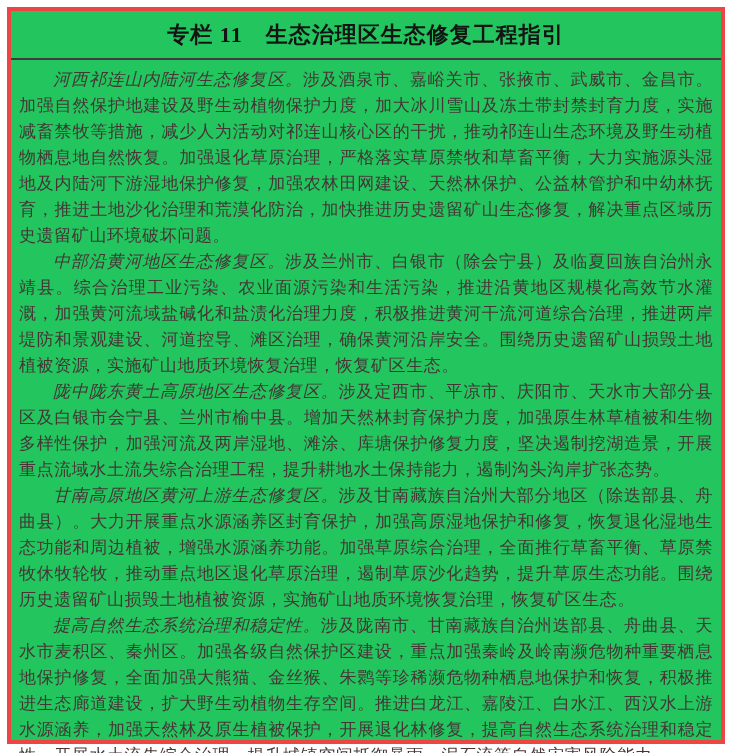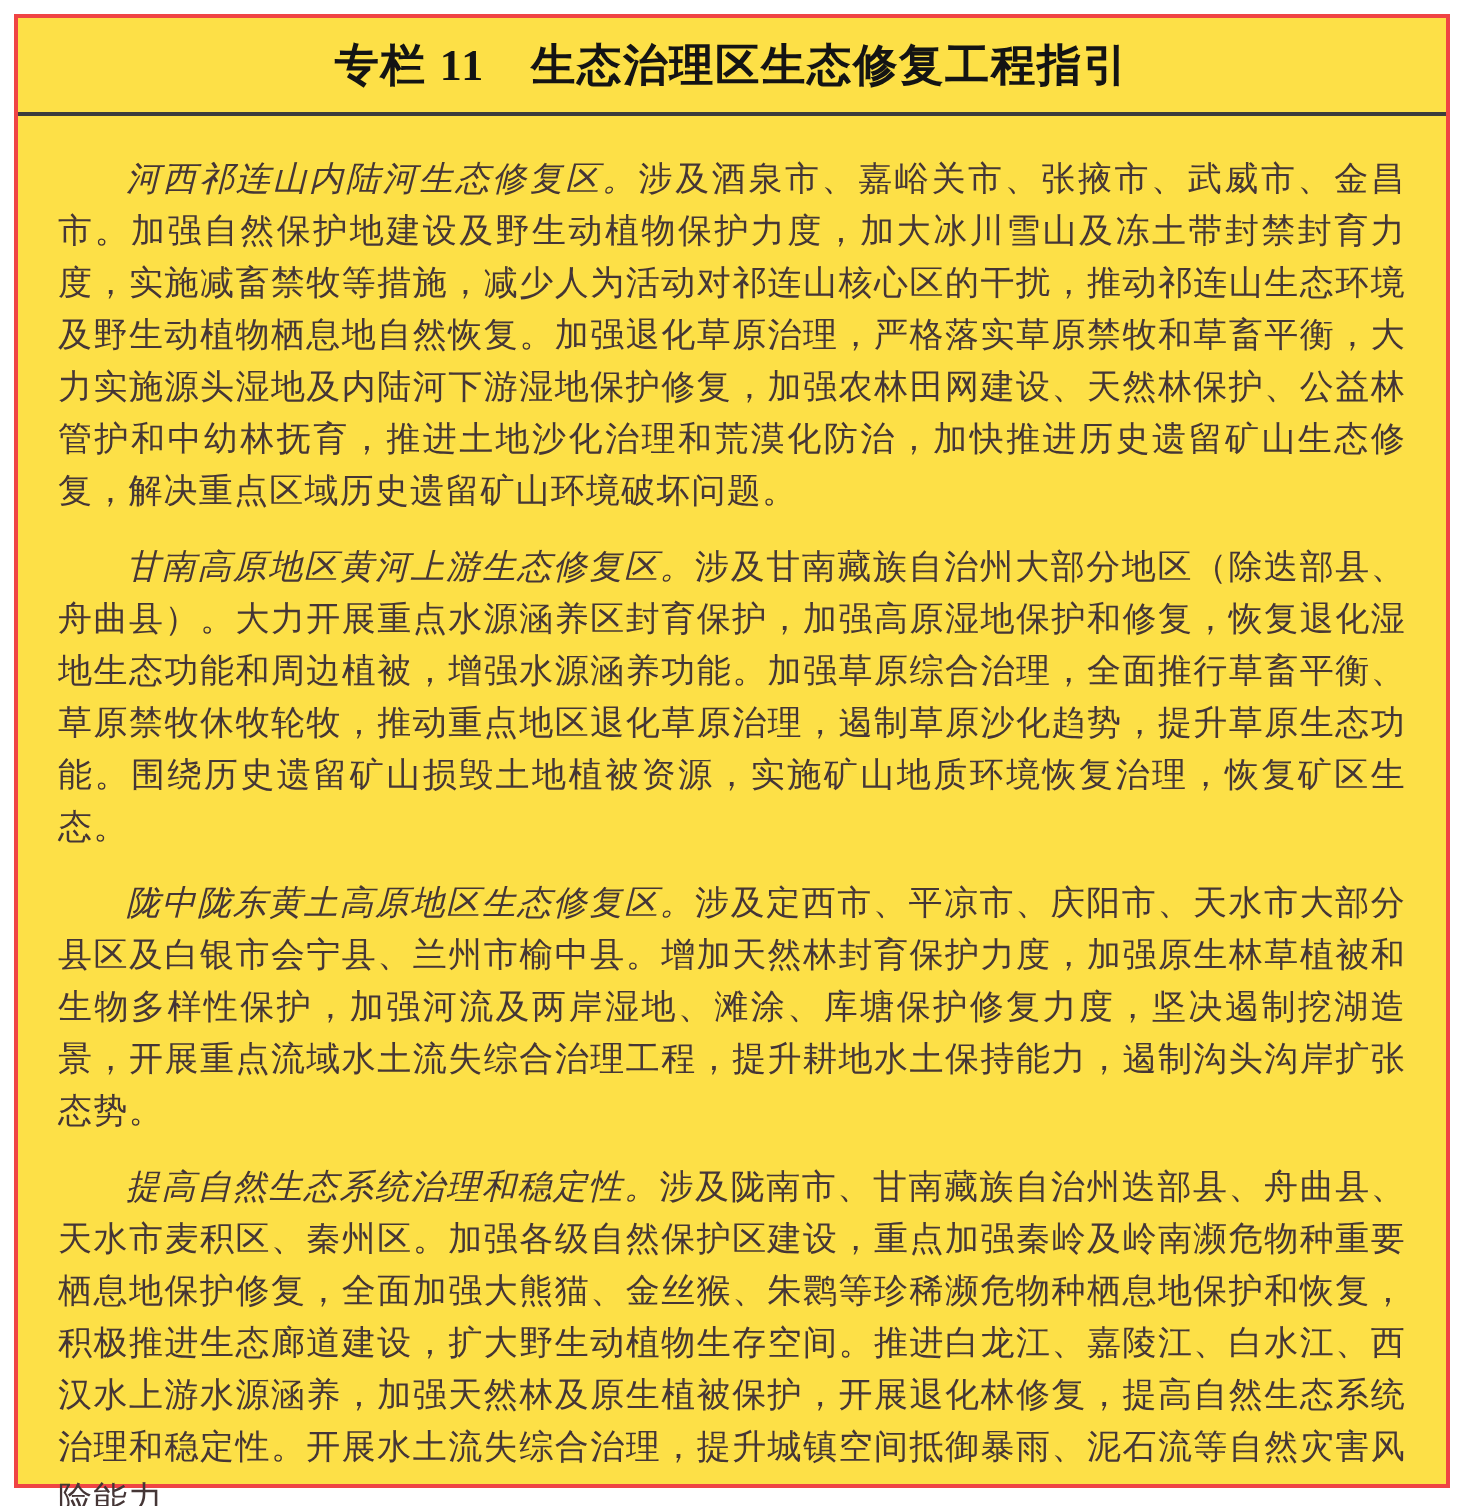--- a/index.html
+++ b/index.html
@@ -14,58 +14,59 @@
     background: #ffffff;
     font-family: "Liberation Serif", "DejaVu Serif", serif;
     overflow: hidden;
   }
   .box {
     position: absolute;
     left: 7px;
     top: 7px;
     width: 718px;
     height: 737px;
-    border: 2px solid #ef4444;
-    background: #fde047;
+    border: 4px solid #ef4444;
+    background: #22c55e;
     box-sizing: border-box;
   }
   .box-title {
     height: 47px;
     line-height: 47px;
     border-bottom: 2px solid #3c3c3c;
     text-align: center;
     font-size: 22px;
     font-weight: bold;
     color: #141414;
     letter-spacing: 1px;
     white-space: nowrap;
   }
   .box-body {
     padding: 7px 8px 0 8px;
   }
   .box-body p {
-    margin: 12px;
+    margin: 0;
     text-indent: 2em;
     text-align: justify;
     font-size: 17px;
     line-height: 26px;
     letter-spacing: 0.6px;
     color: #453636;
   }
   .region-lead {
     font-style: italic;
     color: #453636;
   }
 </style>
 </head>
 <body>
 
 <div class="page">
   <div class="box">
     <div class="box-title">专栏 11　生态治理区生态修复工程指引</div>
     <div class="box-body">
       <p><span class="region-lead">河西祁连山内陆河生态修复区。</span><span>涉及酒泉市、嘉峪关市、张掖市、武威市、金昌市。加强自然保护地建设及野生动植物保护力度，加大冰川雪山及冻土带封禁封育力度，实施减畜禁牧等措施，减少人为活动对祁连山核心区的干扰，推动祁连山生态环境及野生动植物栖息地自然恢复。加强退化草原治理，严格落实草原禁牧和草畜平衡，大力实施源头湿地及内陆河下游湿地保护修复，加强农林田网建设、天然林保护、公益林管护和中幼林抚育，推进土地沙化治理和荒漠化防治，加快推进历史遗留矿山生态修复，解决重点区域历史遗留矿山环境破坏问题。</span></p>
+      <p><span class="region-lead">中部沿黄河地区生态修复区。</span><span>涉及兰州市、白银市（除会宁县）及临夏回族自治州永靖县。综合治理工业污染、农业面源污染和生活污染，推进沿黄地区规模化高效节水灌溉，加强黄河流域盐碱化和盐渍化治理力度，积极推进黄河干流河道综合治理，推进两岸堤防和景观建设、河道控导、滩区治理，确保黄河沿岸安全。围绕历史遗留矿山损毁土地植被资源，实施矿山地质环境恢复治理，恢复矿区生态。</span></p>
+      <p><span class="region-lead">陇中陇东黄土高原地区生态修复区。</span><span>涉及定西市、平凉市、庆阳市、天水市大部分县区及白银市会宁县、兰州市榆中县。增加天然林封育保护力度，加强原生林草植被和生物多样性保护，加强河流及两岸湿地、滩涂、库塘保护修复力度，坚决遏制挖湖造景，开展重点流域水土流失综合治理工程，提升耕地水土保持能力，遏制沟头沟岸扩张态势。</span></p>
       <p><span class="region-lead">甘南高原地区黄河上游生态修复区。</span><span>涉及甘南藏族自治州大部分地区（除迭部县、舟曲县）。大力开展重点水源涵养区封育保护，加强高原湿地保护和修复，恢复退化湿地生态功能和周边植被，增强水源涵养功能。加强草原综合治理，全面推行草畜平衡、草原禁牧休牧轮牧，推动重点地区退化草原治理，遏制草原沙化趋势，提升草原生态功能。围绕历史遗留矿山损毁土地植被资源，实施矿山地质环境恢复治理，恢复矿区生态。</span></p>
-      <p><span class="region-lead">陇中陇东黄土高原地区生态修复区。</span><span>涉及定西市、平凉市、庆阳市、天水市大部分县区及白银市会宁县、兰州市榆中县。增加天然林封育保护力度，加强原生林草植被和生物多样性保护，加强河流及两岸湿地、滩涂、库塘保护修复力度，坚决遏制挖湖造景，开展重点流域水土流失综合治理工程，提升耕地水土保持能力，遏制沟头沟岸扩张态势。</span></p>
       <p><span class="region-lead">提高自然生态系统治理和稳定性。</span><span>涉及陇南市、甘南藏族自治州迭部县、舟曲县、天水市麦积区、秦州区。加强各级自然保护区建设，重点加强秦岭及岭南濒危物种重要栖息地保护修复，全面加强大熊猫、金丝猴、朱鹮等珍稀濒危物种栖息地保护和恢复，积极推进生态廊道建设，扩大野生动植物生存空间。推进白龙江、嘉陵江、白水江、西汉水上游水源涵养，加强天然林及原生植被保护，开展退化林修复，提高自然生态系统治理和稳定性。开展水土流失综合治理，提升城镇空间抵御暴雨、泥石流等自然灾害风险能力。</span></p>
     </div>
   </div>
 </div>
 
 </body></html>

